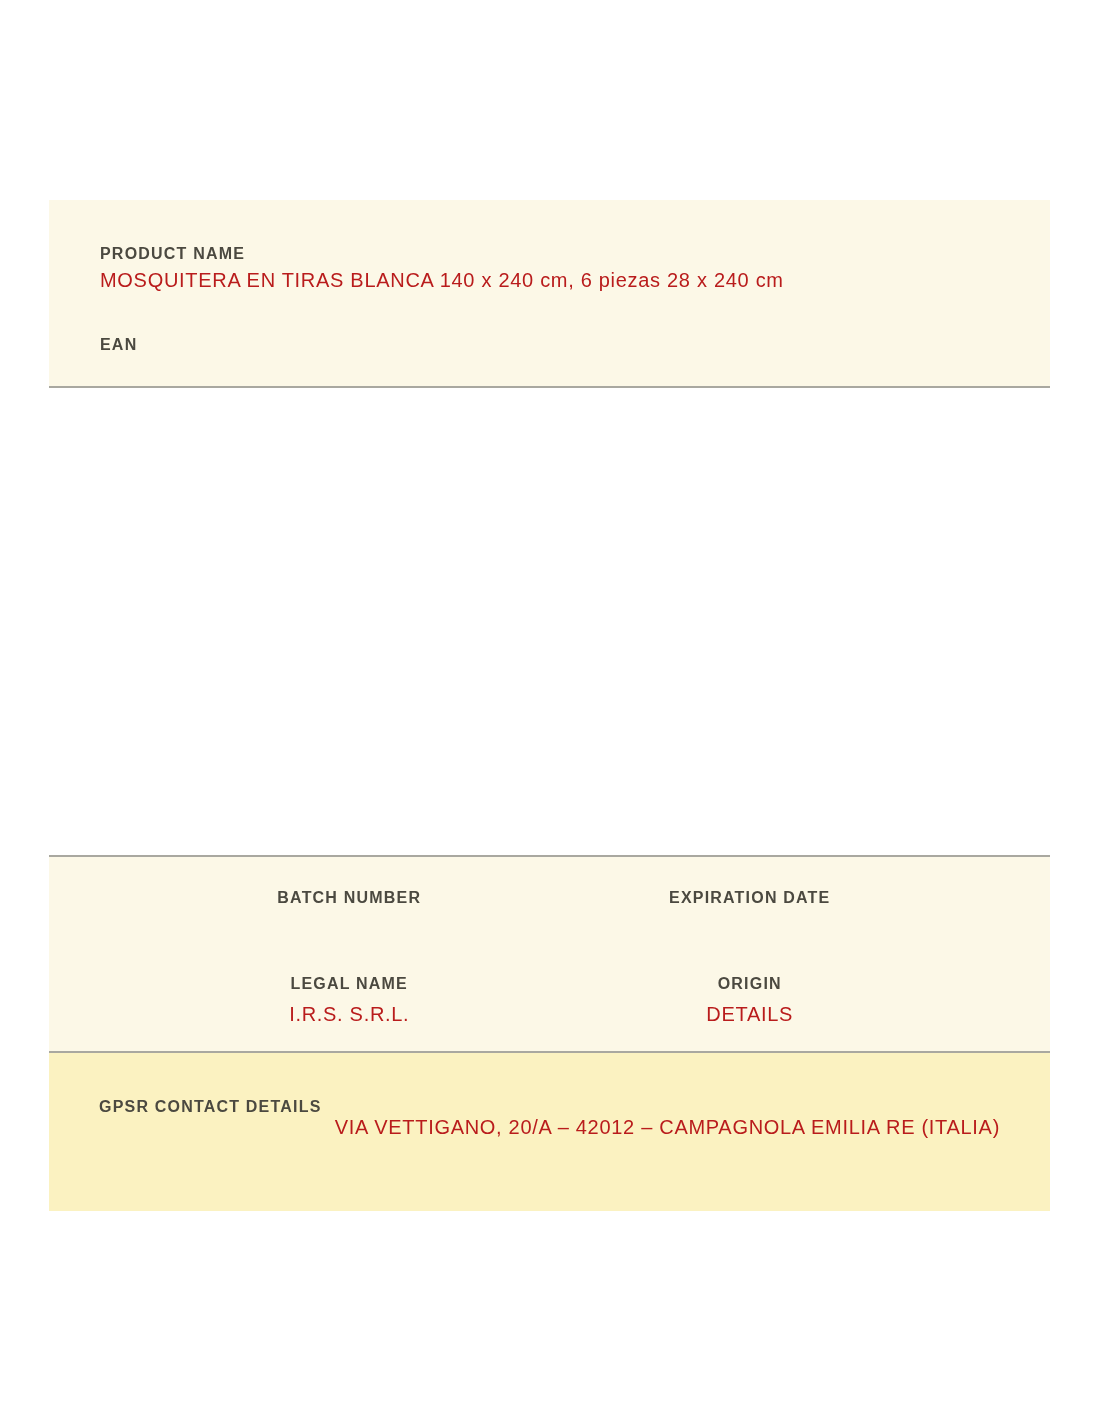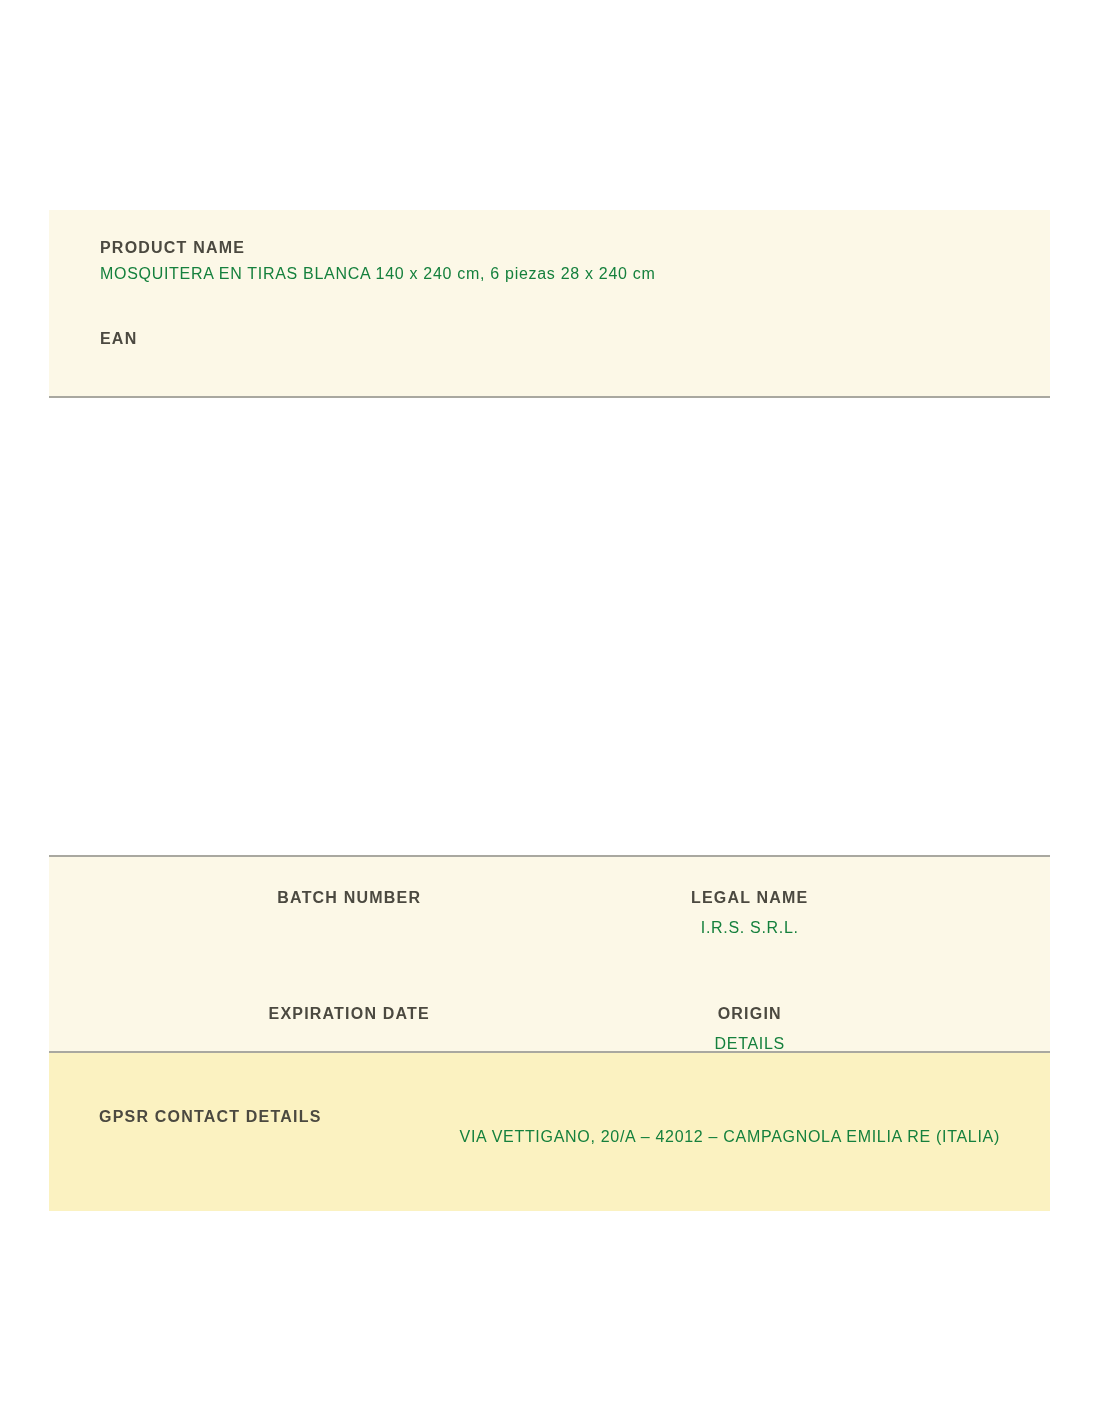--- a/index.html
+++ b/index.html
@@ -14,51 +14,51 @@
     height: 1422px;
     background: #ffffff;
     overflow: hidden;
   }
   .panel {
     position: absolute;
     left: 49px;
     width: 1001px;
   }
   .panel-product {
-    top: 210px;
+    top: 200px;
     height: 188px;
     background: #fcf8e7;
     border-bottom: 2px solid #a9a8a0;
-    padding: 0 51px;
+    padding: 16px 51px;
   }
   .panel-batch {
     top: 855px;
     height: 198px;
     background: #fcf8e7;
     border-top: 2px solid #a9a8a0;
     border-bottom: 2px solid #a9a8a0;
   }
   .panel-gpsr {
     top: 1053px;
     height: 158px;
     background: #fbf2c1;
-    padding: 10px 50px;
+    padding: 0 50px;
   }
   .label {
     font-weight: bold;
     font-size: 16px;
     line-height: 20px;
     letter-spacing: 1.2px;
     color: #4b4940;
   }
   .value {
-    font-size: 16px;
+    font-size: 20px;
     line-height: 20px;
     letter-spacing: 0.7px;
-    color: #15803d;
+    color: #b91c1c;
   }
   
   .panel-product .field-top { padding-top: 28px; }
   .panel-product .field-top .value { margin-top: 6px; }
   .panel-product .field-ean { margin-top: 45px; }
   .panel-product .field-ean .value { margin-top: 8px; }
   
   .batch-grid {
     margin: 0 100px;
     padding-top: 31px;
@@ -90,26 +90,26 @@
     </div>
   </section>
 
   <section class="panel panel-batch">
     <div class="batch-grid">
       <div class="cell">
         <div class="label">BATCH NUMBER</div>
 
       </div>
       <div class="cell">
+        <div class="label">EXPIRATION DATE</div>
+
+      </div>
+      <div class="cell">
         <div class="label">LEGAL NAME</div>
         <div class="value">I.R.S. S.R.L.</div>
-      </div>
-      <div class="cell">
-        <div class="label">EXPIRATION DATE</div>
-
       </div>
       <div class="cell">
         <div class="label">ORIGIN</div>
         <div class="value">DETAILS</div>
       </div>
     </div>
   </section>
 
   <section class="panel panel-gpsr">
     <div class="label gpsr-title">GPSR CONTACT DETAILS</div>

